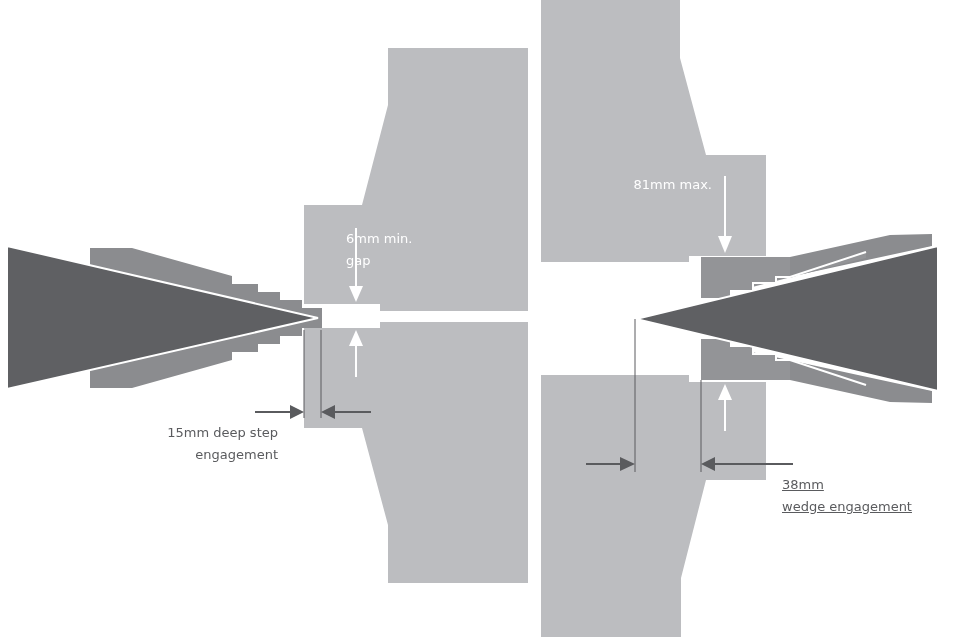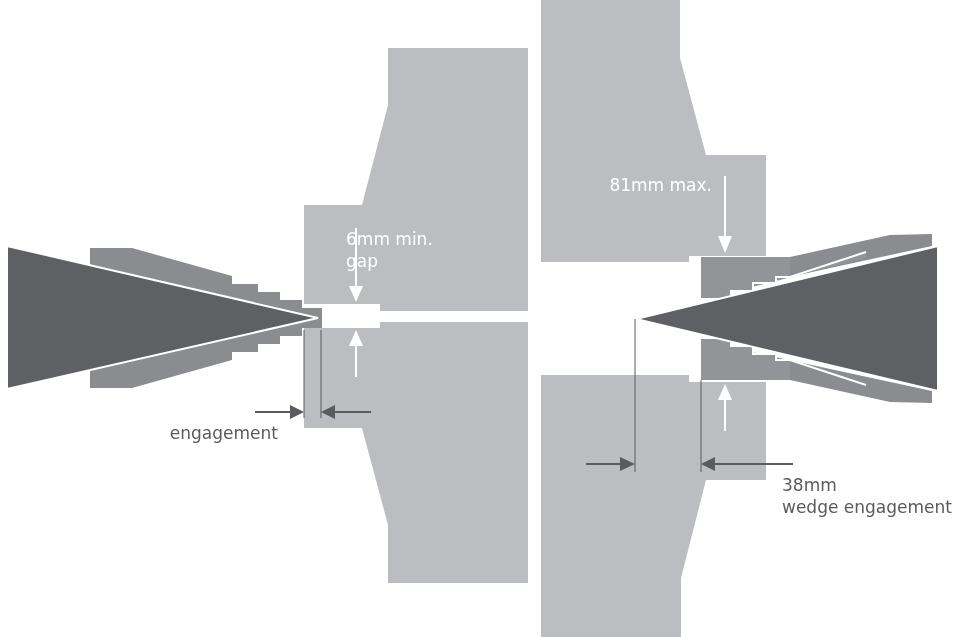--- a/index.html
+++ b/index.html
@@ -1,18 +1,18 @@
 <!DOCTYPE html>
 <html><head>
   <meta charset="utf-8">
   <style>
     html, body { margin: 0; padding: 0; background: #ffffff; }
     #stage { position: relative; width: 962px; height: 637px; overflow: hidden; background: #ffffff; }
     svg { position: absolute; left: 0; top: 0; }
-    .lbl { position: absolute; font-family: "DejaVu Sans", sans-serif; font-size: 17px; line-height: 22px; white-space: nowrap; }
+    .lbl { position: absolute; font-family: "DejaVu Sans", sans-serif; font-size: 13px; line-height: 22px; white-space: nowrap; }
     .lbl.white { color: #ffffff; }
     .lbl.dark { color: #5a5b5e; }
     .right { text-align: right; }
   </style>
 </head>
 <body>
 
 <div id="stage">
   <svg width="962" height="637" viewBox="0 0 962 637">
 
@@ -75,20 +75,21 @@
   <div class="lbl white" style="left:346px; top:228px;">
     <div>6mm min.</div>
     <div>gap</div>
   </div>
 
   <div class="lbl white right" style="left:580px; top:174px; width:132px;">
     <div>81mm max.</div>
   </div>
 
   <div class="lbl dark right" style="left:100px; top:422px; width:178px;">
+    <div>15mm deep step</div>
     <div>engagement</div>
   </div>
 
-  <div class="lbl dark" style="left:782px; top:474px;">
+  <div class="lbl dark" style="left:782px; top:474px;text-decoration:underline;">
     <div>38mm</div>
     <div>wedge engagement</div>
   </div>
 </div>
 
 </body></html>

